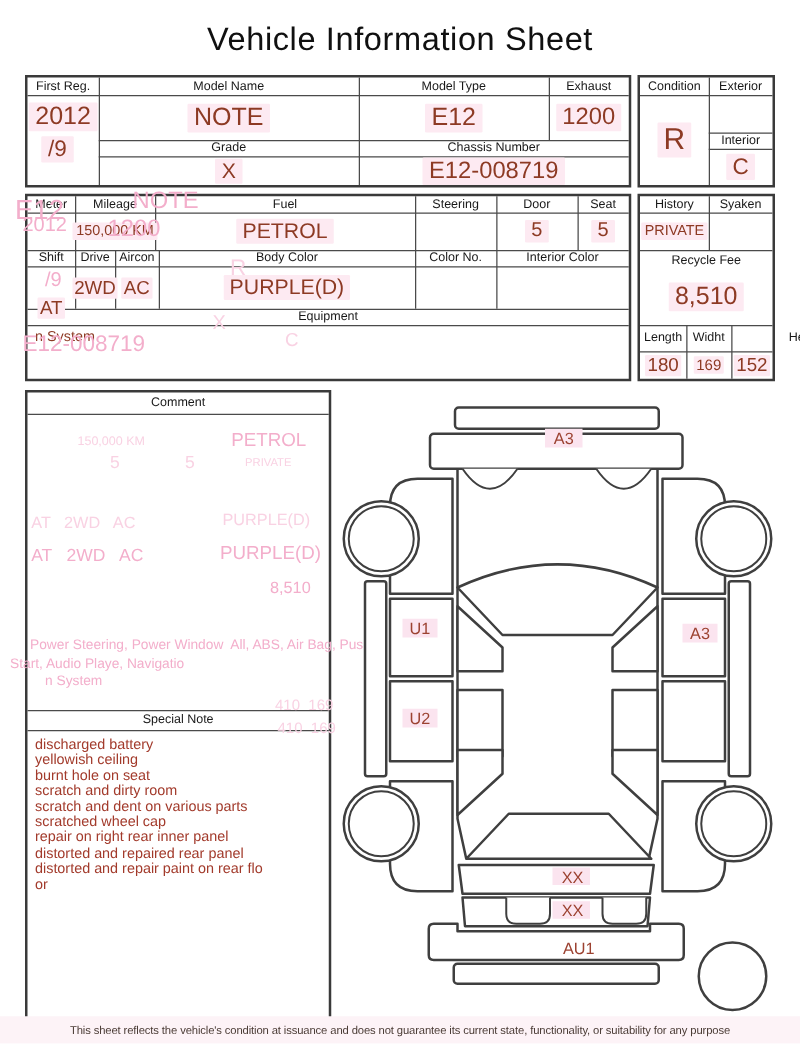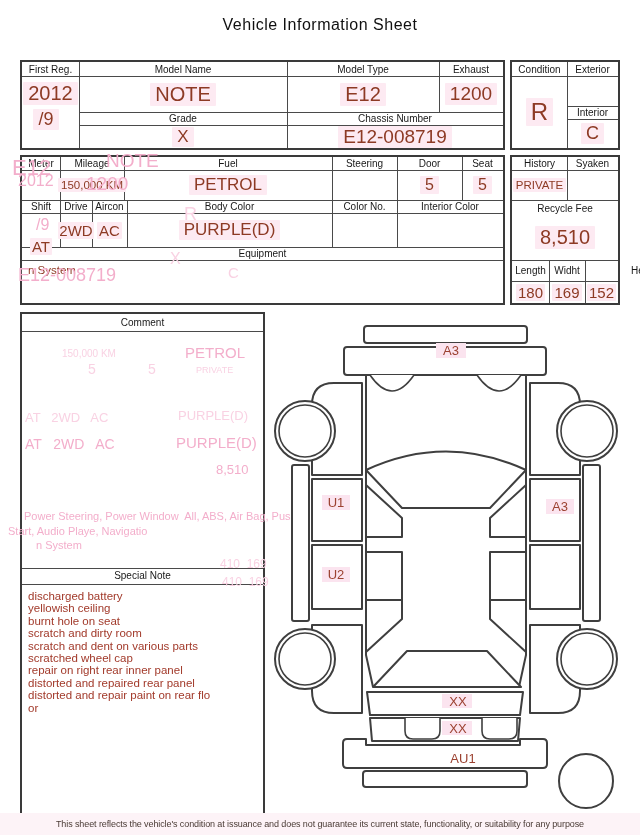--- a/index.html
+++ b/index.html
@@ -1,19 +1,19 @@
 <!DOCTYPE html>
 <html><head>
 <meta charset="utf-8">
 <style>
   html,body{margin:0;padding:0;background:#fff;}
   .page{position:relative;width:640px;height:835px;background:#ffffff;
         font-family:"Liberation Sans",sans-serif;overflow:hidden;}
   .title{position:absolute;left:0;top:16px;width:640px;text-align:center;
-         font-size:16px;color:#101010;letter-spacing:.5px;}
+         font-size:26px;color:#101010;letter-spacing:.5px;}
   .box{position:absolute;border:2px solid #3a3a3a;box-sizing:border-box;background:transparent;}
   .vl{position:absolute;width:1px;background:#4a4a4a;}
   .hln{position:absolute;height:1px;background:#4a4a4a;}
   .cell{position:absolute;display:flex;align-items:center;justify-content:center;white-space:nowrap;}
   .lbl{font-size:10px;color:#181818;}
   .val{color:var(--accent);}
   .pink{background:var(--hl);padding:0 5px;border-radius:1px;}
   .eqp{position:absolute;color:var(--accent);font-size:11.5px;line-height:14px;text-align:left;}
   .note-list{position:absolute;left:6px;top:276px;width:232px;}
   .note-line{font-size:11.5px;line-height:12.4px;color:#a23a2b;}
@@ -175,21 +175,21 @@
     <span class="cell" style="left:0;top:58px;width:106px;height:44px;">
         <span class="val pink" style="font-size:20px;">8,510</span>
       </span>
     <span class="cell lbl" style="left:0;top:103px;width:37px;height:21px;">Length</span>
     <span class="cell lbl" style="left:37px;top:103px;width:36px;height:21px;">Widht</span>
     <span class="cell lbl" style="left:73px;top:103px;width:33px;height:21px;padding-left:44px;">Height</span>
     <span class="cell" style="left:0;top:124px;width:37px;height:22px;">
         <span class="val pink" style="font-size:15px;padding:0 2px;">180</span>
       </span>
     <span class="cell" style="left:37px;top:124px;width:36px;height:22px;">
-        <span class="val pink" style="font-size:15px;padding:0 2px;">169</span>
+        <span class="val pink" style="font-size:12px;padding:0 2px;">169</span>
       </span>
     <span class="cell" style="left:73px;top:124px;width:33px;height:22px;">
         <span class="val pink" style="font-size:15px;padding:0 2px;">152</span>
       </span>
   </div>
 
   <div class="box" style="left:20px;top:312px;width:245px;height:505px;">
     <span class="cell lbl" style="left:0;top:2px;width:241px;height:13px;">Comment</span>
     <div class="hln" style="left:0;top:17px;width:241px;"></div>
     <div class="hln" style="left:0;top:254px;width:241px;"></div>

